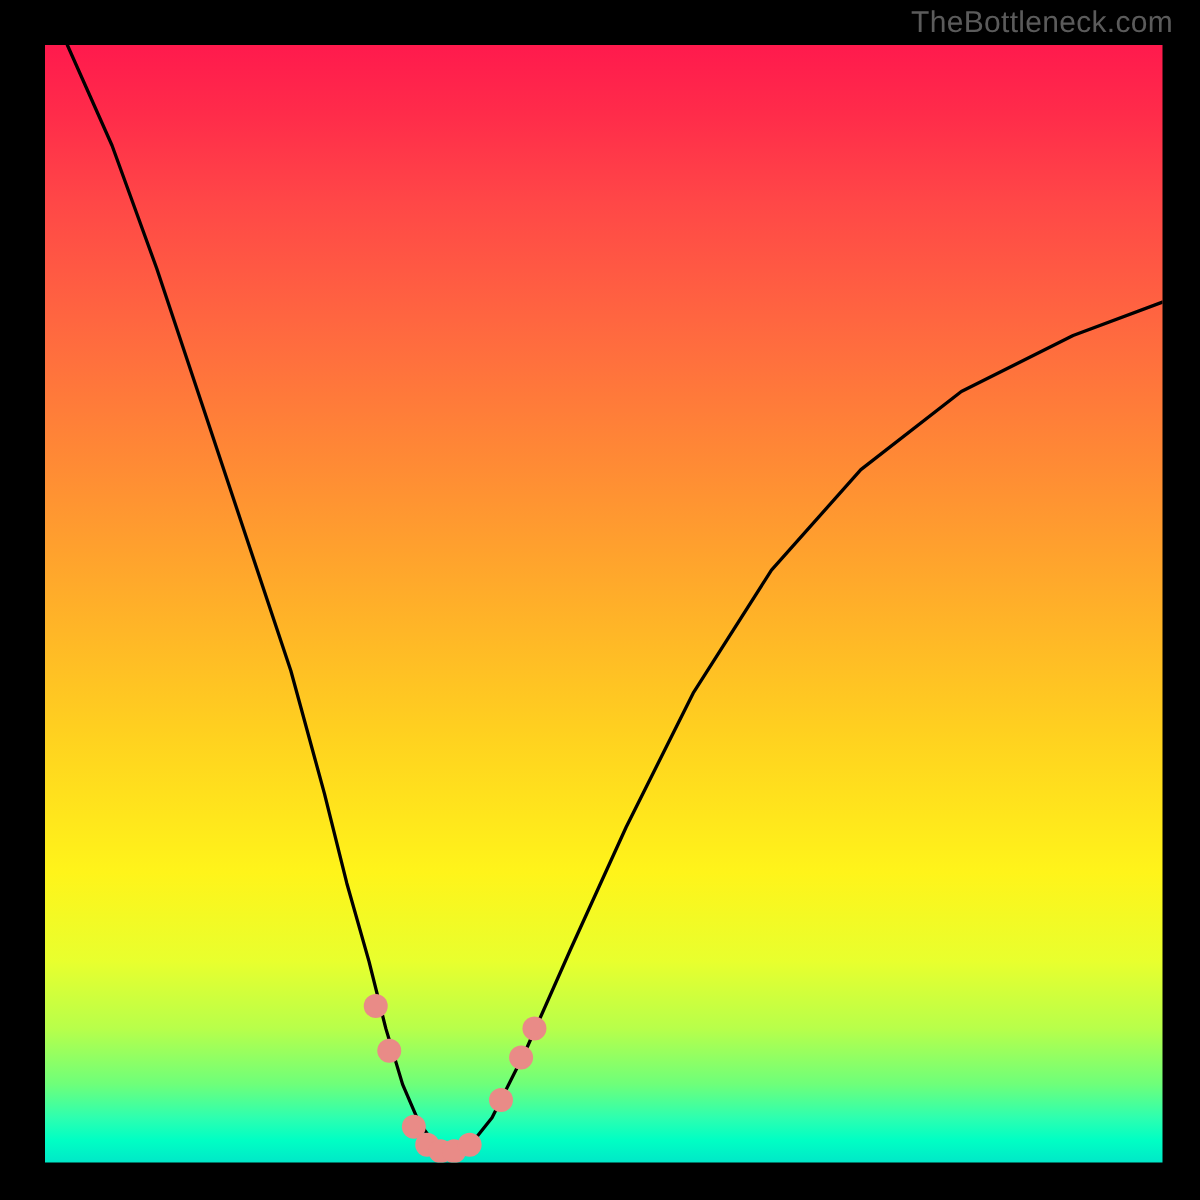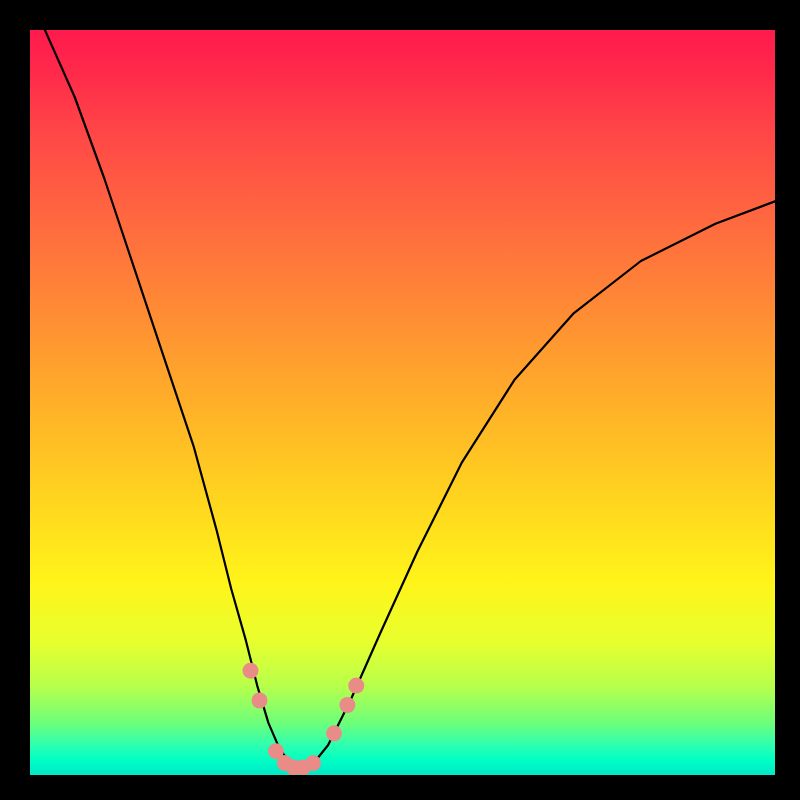--- a/index.html
+++ b/index.html
@@ -55,20 +55,21 @@
     inset: 0;
     width: 100%;
     height: 100%;
   }
 </style>
 </head>
 <body>
 
 <div class="frame">
 
+  <div class="watermark">TheBottleneck.com</div>
 
   <div class="plot">
     <svg class="curve" viewBox="0 0 745 745" preserveAspectRatio="none">
       <path id="curve-path" fill="none" stroke="#000000" stroke-width="2.2" stroke-linecap="round" stroke-linejoin="round" d="M14.9 0.0 L44.7 67.0 L74.5 149.0 L104.3 238.4 L134.1 327.8 L163.9 417.2 L186.3 499.1 L201.2 558.8 L216.0 610.9 L227.2 655.6 L238.4 692.9 L249.6 718.9 L260.8 733.8 L268.2 739.0 L275.6 739.0 L283.1 733.8 L298.0 715.2 L320.4 670.5 L350.1 603.5 L387.4 521.5 L432.1 432.1 L484.3 350.1 L543.9 283.1 L610.9 231.0 L685.4 193.7 L745.0 171.4"></path>
       <g id="marker-group">
           <circle cx="220.5" cy="640.7" r="8" fill="#e98b87"></circle>
           <circle cx="229.5" cy="670.5" r="8" fill="#e98b87"></circle>
           <circle cx="245.9" cy="721.2" r="8" fill="#e98b87"></circle>
           <circle cx="254.8" cy="733.1" r="8" fill="#e98b87"></circle>
           <circle cx="263.7" cy="737.5" r="8" fill="#e98b87"></circle>

